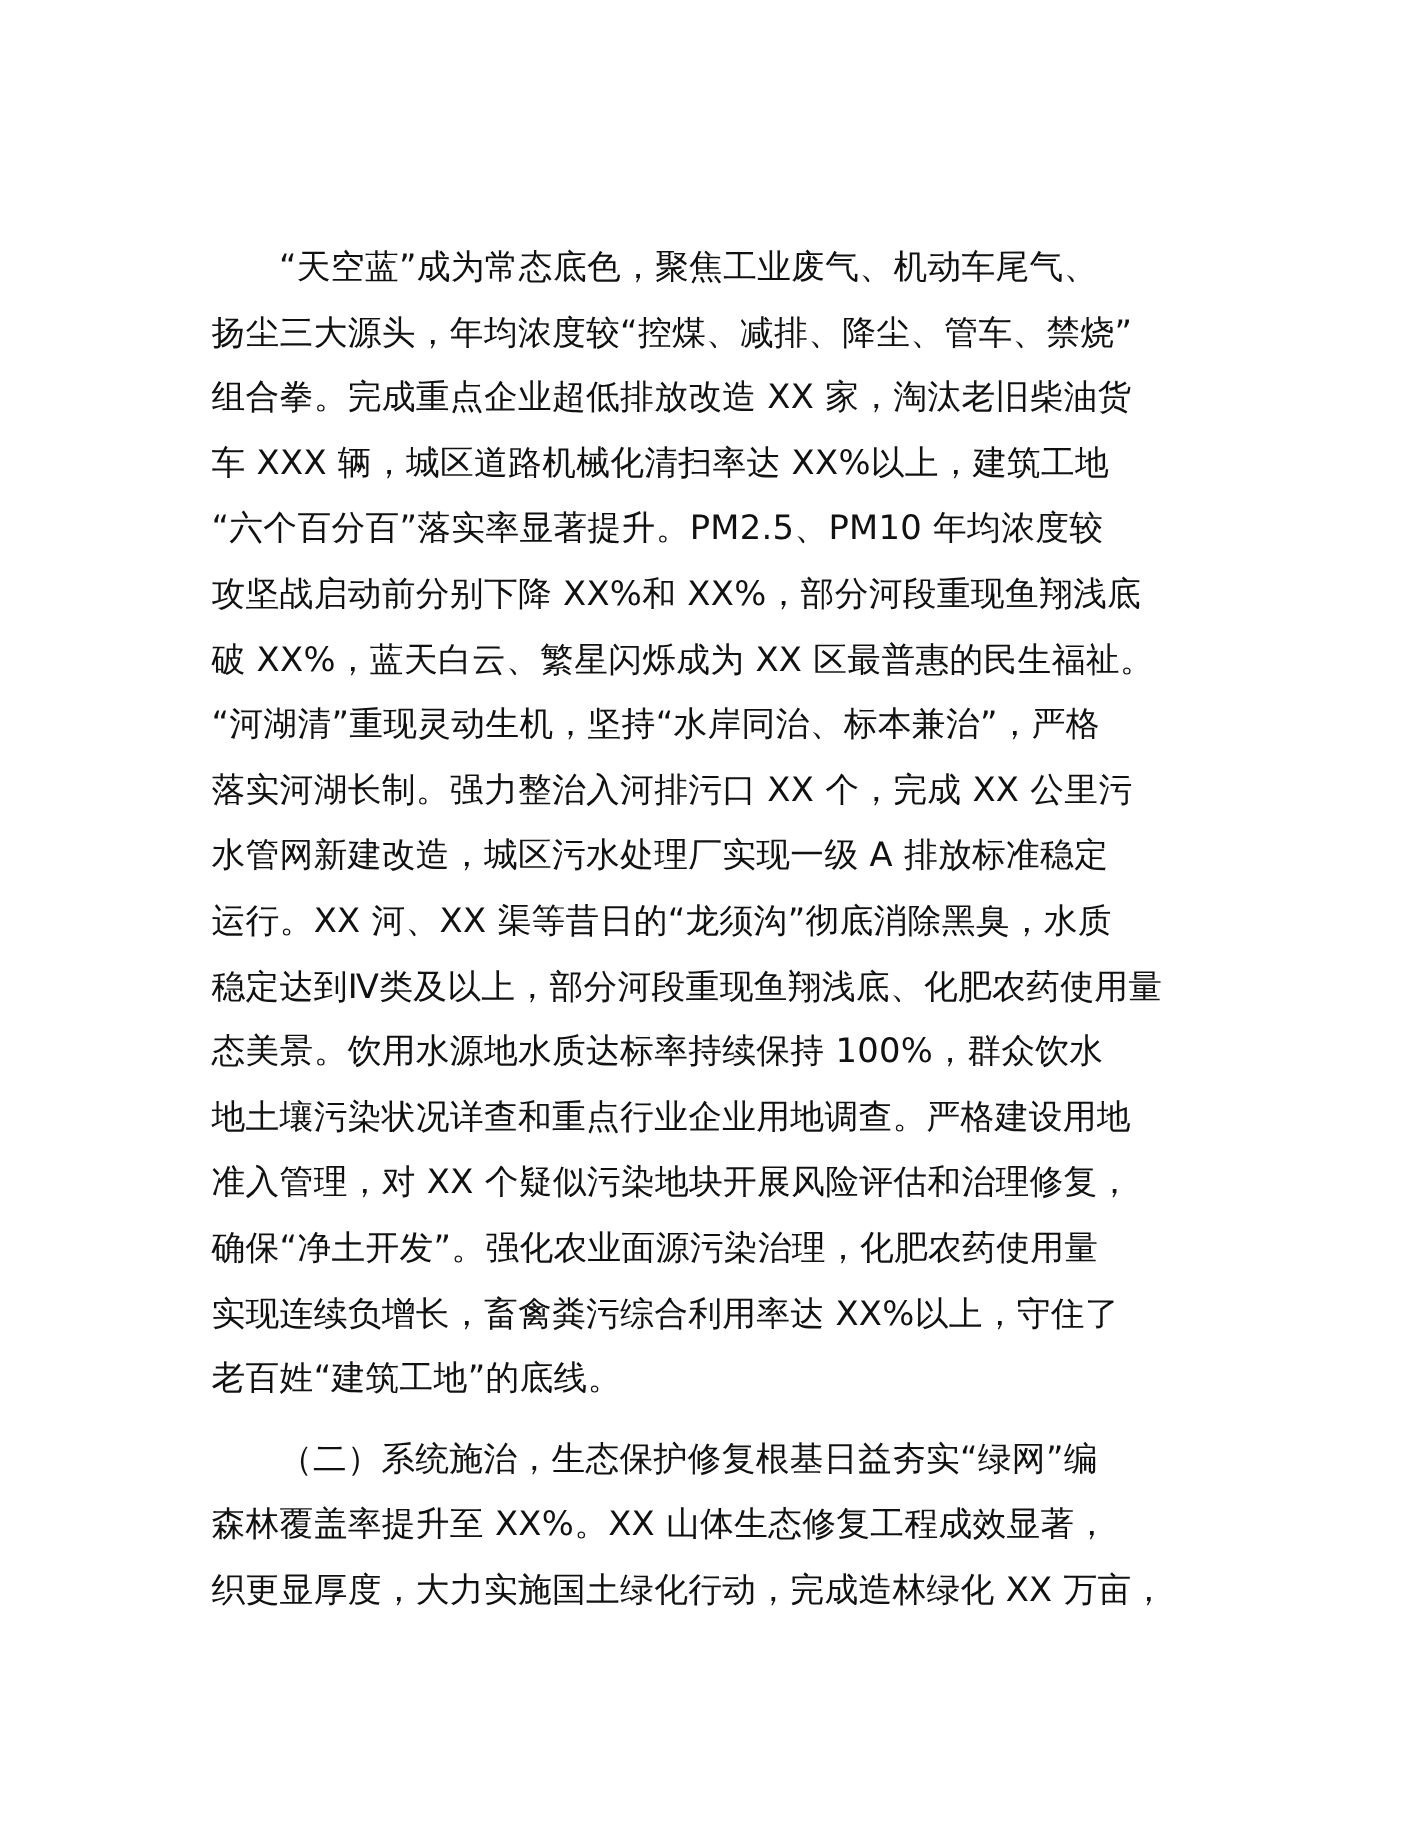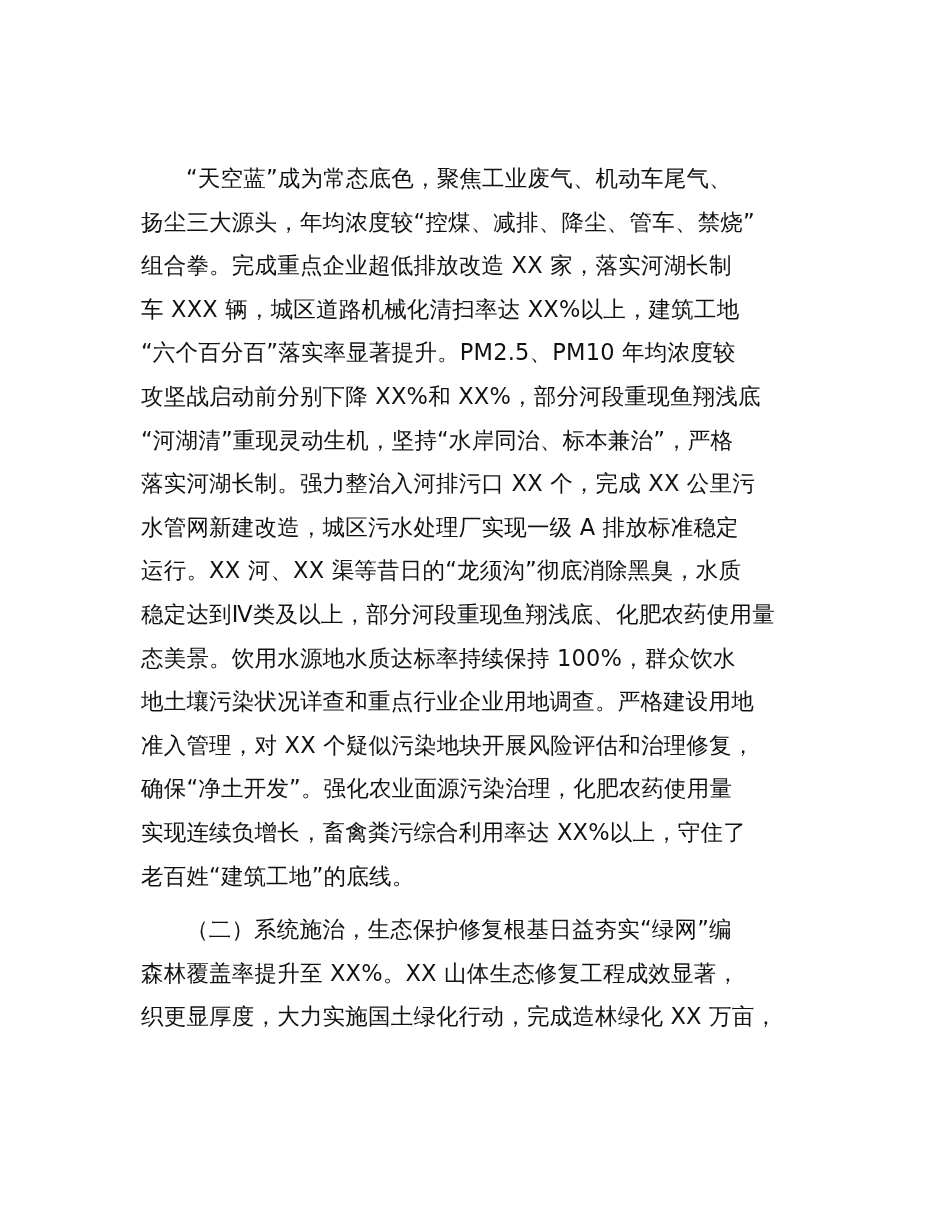--- a/index.html
+++ b/index.html
@@ -37,24 +37,25 @@
       height: 10px;
     }
   </style>
 </head>
 <body>
 
 <div class="page">
   <div>
     <span class="line indent">“天空蓝”成为常态底色，聚焦工业废气、机动车尾气、</span>
     <span class="line">扬尘三大源头，年均浓度较“控煤、减排、降尘、管车、禁烧”</span>
-    <span class="line">组合拳。完成重点企业超低排放改造 XX 家，落实河湖长制</span>
+    <span class="line">组合拳。完成重点企业超低排放改造 XX 家，淘汰老旧柴油货</span>
     <span class="line">车 XXX 辆，城区道路机械化清扫率达 XX%以上，建筑工地</span>
     <span class="line">“六个百分百”落实率显著提升。PM2.5、PM10 年均浓度较</span>
     <span class="line">攻坚战启动前分别下降 XX%和 XX%，部分河段重现鱼翔浅底</span>
+    <span class="line">破 XX%，蓝天白云、繁星闪烁成为 XX 区最普惠的民生福祉。</span>
     <span class="line">“河湖清”重现灵动生机，坚持“水岸同治、标本兼治”，严格</span>
     <span class="line">落实河湖长制。强力整治入河排污口 XX 个，完成 XX 公里污</span>
     <span class="line">水管网新建改造，城区污水处理厂实现一级 A 排放标准稳定</span>
     <span class="line">运行。XX 河、XX 渠等昔日的“龙须沟”彻底消除黑臭，水质</span>
     <span class="line">稳定达到Ⅳ类及以上，部分河段重现鱼翔浅底、化肥农药使用量</span>
     <span class="line">态美景。饮用水源地水质达标率持续保持 100%，群众饮水</span>
     <span class="line">地土壤污染状况详查和重点行业企业用地调查。严格建设用地</span>
     <span class="line">准入管理，对 XX 个疑似污染地块开展风险评估和治理修复，</span>
     <span class="line">确保“净土开发”。强化农业面源污染治理，化肥农药使用量</span>
     <span class="line">实现连续负增长，畜禽粪污综合利用率达 XX%以上，守住了</span>

